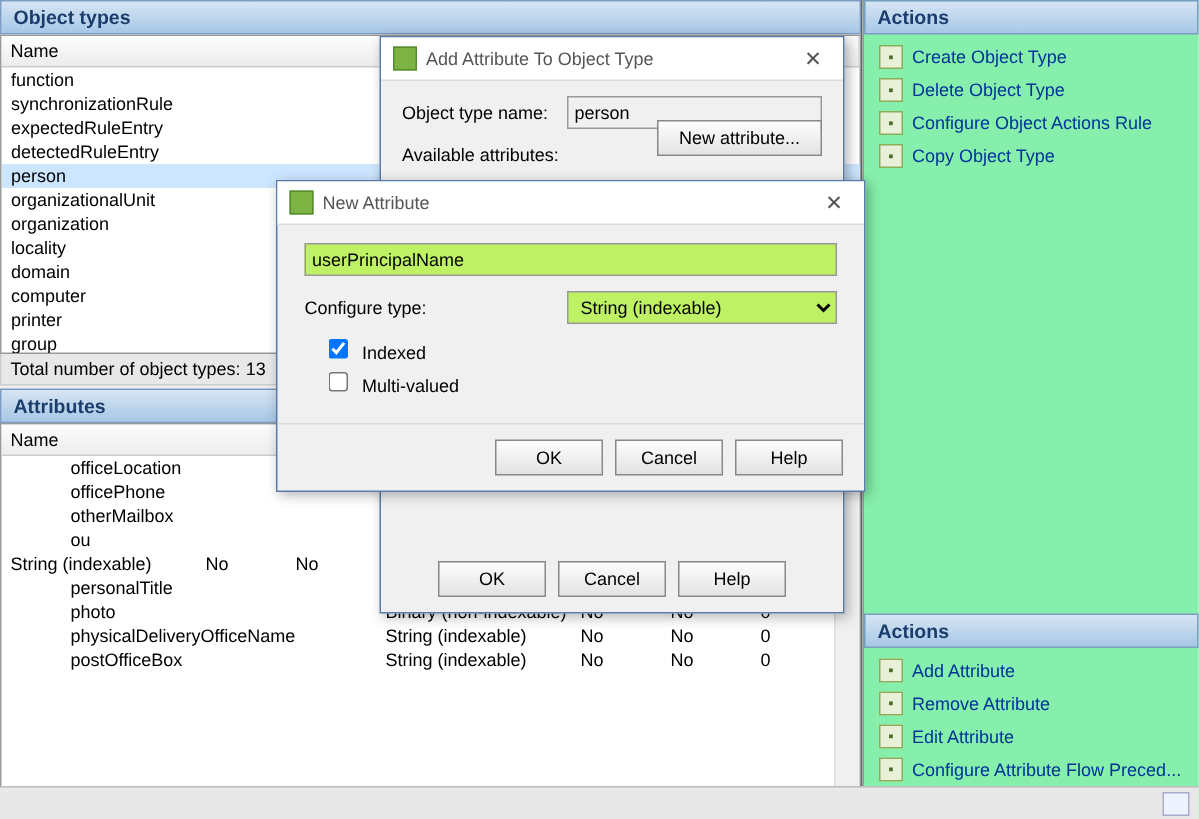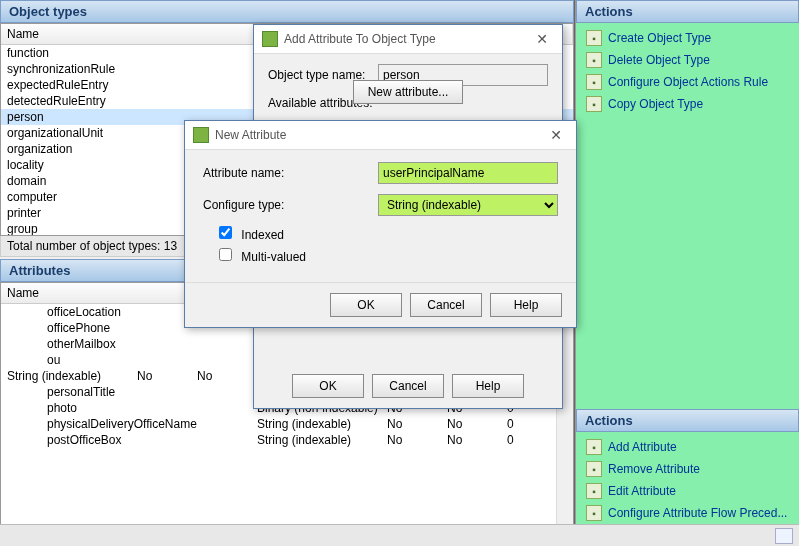--- a/index.html
+++ b/index.html
@@ -49,21 +49,21 @@
 .chk-row { margin: 6px 0 6px 16px; }
 .chk-row input { margin-right: 6px; }
 
 .dlg-buttons { display: flex; gap: 8px; justify-content: flex-end; padding: 10px 14px; border-top: 1px solid #ddd; }
 .btn { min-width: 72px; height: 24px; background: linear-gradient(#fdfdfd, #e3e3e3); border: 1px solid #888; cursor: pointer; }
 
 #dlg-add-attr { top: 24px; left: 253px; width: 310px; z-index: 10; }
 #dlg-add-attr .dlg-body { padding: 10px 14px 0; }
 #dlg-add-attr .form-row label { width: 110px; }
 #dlg-add-attr .dlg-buttons { border-top: none; justify-content: center; margin-top: 260px; }
-#dlg-add-attr .new-attr-row { justify-content: center; margin-bottom: 8px; margin-top: -40px; }
+#dlg-add-attr .new-attr-row { justify-content: flex-end; margin-bottom: 8px; margin-top: -40px; }
 #dlg-add-attr .new-attr-row .btn { min-width: 110px; }
 
 #dlg-new-attr { top: 120px; left: 184px; width: 393px; z-index: 20; }
 #dlg-new-attr .form-row label { width: 175px; }
 
 .scroll-track { position: absolute; right: 0; top: 0; bottom: 0; width: 17px; background: #f0f0f0; border-left: 1px solid #ddd; }
 .scroll-arrow { height: 17px; background: #e4e4e4; border: 1px solid #bbb; display: flex; align-items: center; justify-content: center; font-size: 9px; color: #666; }
 
 .bottom-status { position: absolute; left: 0; right: 0; bottom: 0; height: 22px; background: #e8e8e8; border-top: 1px solid #bbb; display: flex; justify-content: flex-end; align-items: center; padding: 0 6px; gap: 6px; }
 .status-icon { width: 18px; height: 16px; border: 1px solid #aac; background: #eef4ff; }
@@ -255,21 +255,20 @@
 <div class="dialog" id="dlg-new-attr">
   <div class="dlg-title">
     <div class="t-left">
       <span class="dlg-icon"></span>
       <span>New Attribute</span>
     </div>
     <div class="close-x">✕</div>
   </div>
   <div class="dlg-body">
     <div class="form-row">
-      <label>Attribute name:</label>
       <input type="text" value="userPrincipalName" style="">
     </div>
     <div class="form-row">
       <label>Configure type:</label>
       <select>
         <option selected="">String (indexable)</option>
       </select>
     </div>
     <div class="chk-row">
       <label>

